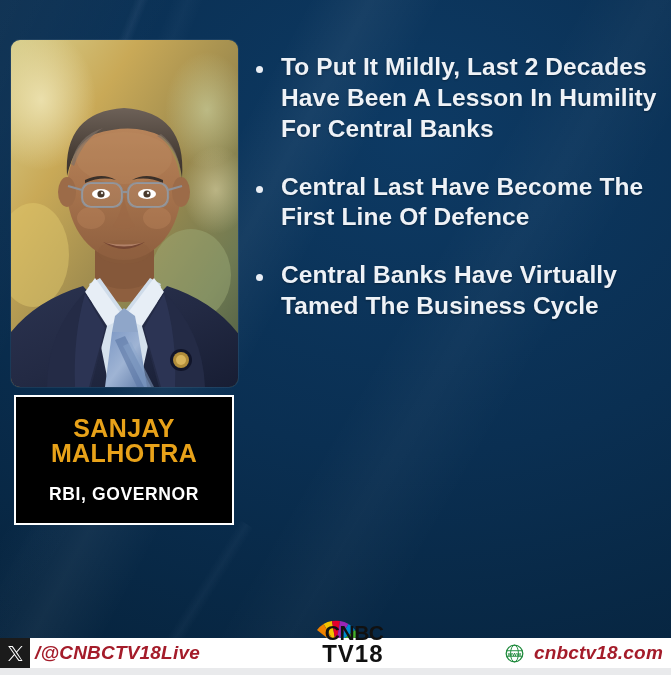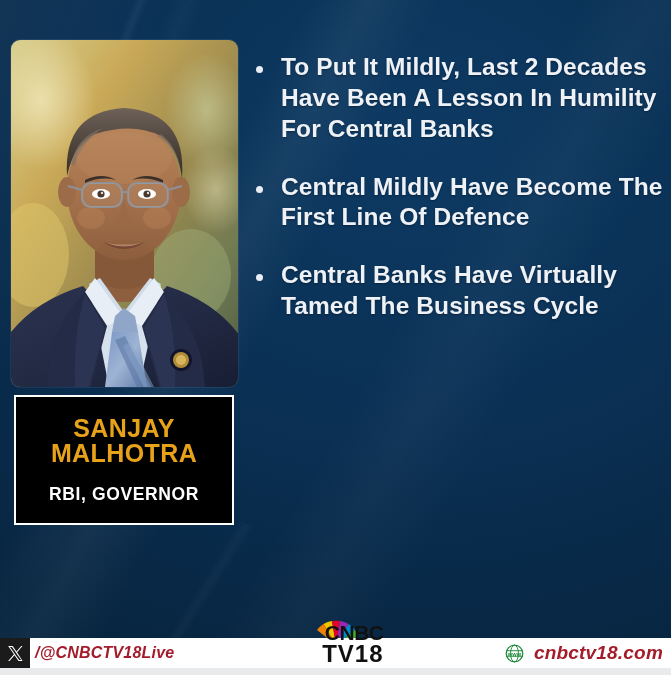--- a/index.html
+++ b/index.html
@@ -70,21 +70,21 @@
   #bottombar{
     position:absolute;left:0;bottom:0;width:671px;height:37px;
     background:#ffffff;border-bottom:7px solid #e9eaec;
     box-sizing:border-box;
   }
   #xhandle{position:absolute;left:0;top:0;height:30px;display:flex;align-items:center;}
   #xbox{width:30px;height:30px;background:#1b1b1b;display:flex;align-items:center;justify-content:center;}
   #xbox svg{width:17px;height:17px;}
   #xtext{
     margin-left:5px;color:#a41c2a;font-weight:bold;font-style:italic;
-    font-size:16px;letter-spacing:.2px;
+    font-size:19px;letter-spacing:.2px;
   }
   #logo{
     position:absolute;left:0;right:0;bottom:2px;margin:0 auto;width:96px;
     text-align:right;
   }
   #peacock{position:absolute;left:50%;transform:translateX(-50%);bottom:30px;width:58px;height:26px;}
   #logotext{line-height:1;}
   #logotext .c1{display:block;color:#111;font-weight:bold;font-size:21px;letter-spacing:-.5px;}
   #logotext .c2{display:block;color:#111;font-weight:bold;font-size:24px;letter-spacing:1px;margin-top:-1px;}
   #siteurl{
@@ -228,21 +228,21 @@
     <div class="role">RBI, GOVERNOR</div>
   </div>
 
   <div id="bullets">
     <div class="bullet">
       <span class="dot"></span>
       <span class="btext">To Put It Mildly, Last 2 Decades Have Been A Lesson In Humility For Central Banks</span>
     </div>
     <div class="bullet">
       <span class="dot"></span>
-      <span class="btext">Central Mildly Have Become The First Line Of Defence</span>
+      <span class="btext">Central Last Have Become The First Line Of Defence</span>
     </div>
     <div class="bullet">
       <span class="dot"></span>
       <span class="btext">Central Banks Have Virtually Tamed The Business Cycle</span>
     </div>
   </div>
 
   <svg id="peacock" viewBox="0 0 58 26">
     <g transform="translate(29,26)">
       <path d="M0 0 L-4 -24 A24 24 0 0 0 -12.5 -21 Z" fill="#f3c300"></path>

